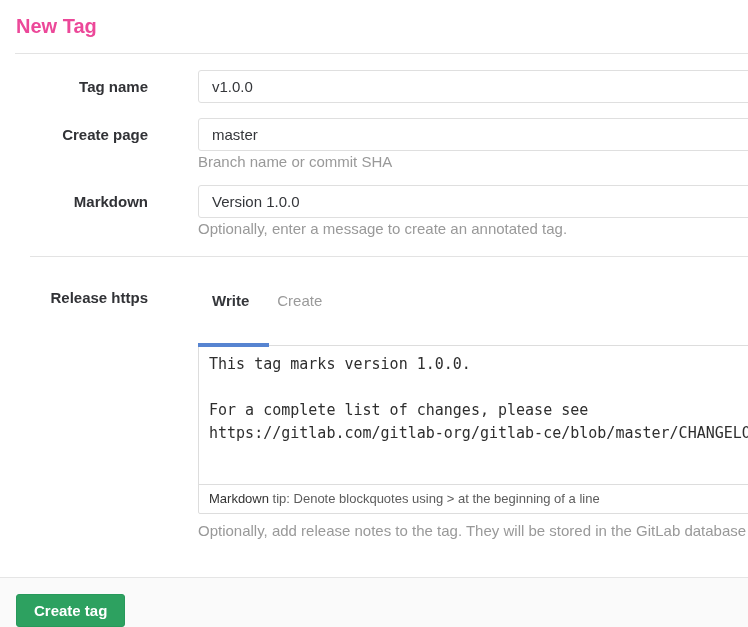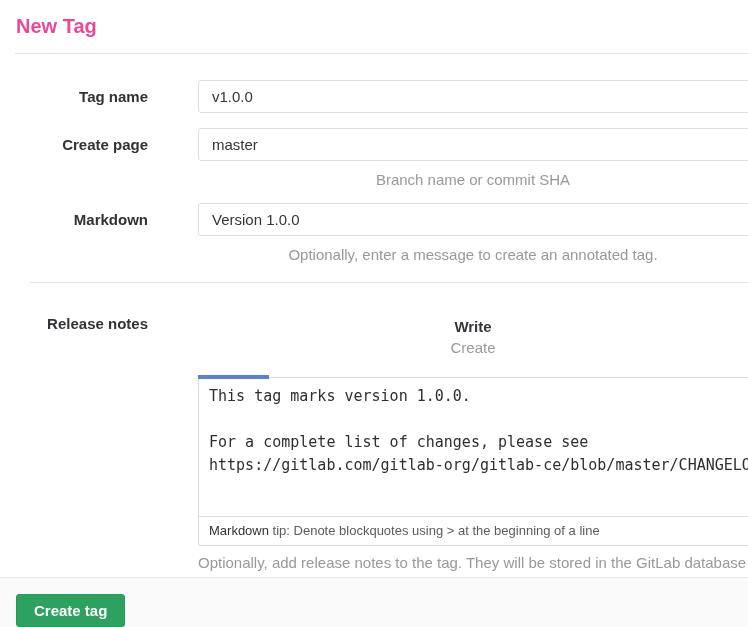--- a/index.html
+++ b/index.html
@@ -20,21 +20,21 @@
   }
   hr.divider {
     border:0;
     border-top:1px solid #e3e3e3;
     margin:13px 0 0 15px;
     width:790px;
     height:0;
   }
   form { padding-left:15px; }
   .form-group { display:flex; align-items:flex-start; margin:0 0 15px 0; }
-  .form-group.first { margin-top:26px; }
+  .form-group.first { margin-top:16px; }
   .col-label {
     flex:0 0 133px;
     text-align:right;
     padding-top:7px;
     font-size:15px;
     font-weight:600;
     line-height:19px;
     color:#313236;
   }
   .col-controls { margin-left:27px; min-width:0;padding-left:23px; }
@@ -46,30 +46,29 @@
     padding:6px 13px;
     font-size:15px;
     font-family:inherit;
     color:#34363a;
     background:#fff;
     border:1px solid #dfdfdf;
     border-radius:3px;
     outline:none;
   }
   .field-hint {
-    margin-top:10px;
+    margin-top:2px;
     font-size:15px;
     line-height:17px;
     color:#999;
     white-space:nowrap;
-    text-align:center;
   }
   hr.divider.mid { margin-top:19px; }
   .release-group { margin-top:24px; margin-bottom:0; }
-  .md-tabs { display:flex; padding-top:9px; margin-bottom:19px;flex-direction:column; }
+  .md-tabs { display:flex; padding-top:9px; margin-bottom:34px; }
   .md-tab {
     border:0;
     background:none;
     padding:0 14px;
     font-size:15px;
     line-height:21px;
     font-family:inherit;
     color:#9a9a9a;
     cursor:pointer;
   }
@@ -173,21 +172,21 @@
     <label class="col-label">Markdown</label>
     <div class="col-controls">
       <input class="form-control" type="text" value="Version 1.0.0" style="">
       <p class="field-hint">Optionally, enter a message to create an annotated tag.</p>
     </div>
   </div>
 
   <hr class="divider mid">
 
   <div class="form-group release-group">
-    <label class="col-label">Release notes</label>
+    <label class="col-label">Release https</label>
     <div class="col-controls">
 
       <div class="md-tabs">
         <button type="button" class="md-tab active">Write</button>
         <button type="button" class="md-tab">Create</button>
       </div>
 
       <div class="md-area">
         <textarea class="md-textarea" spellcheck="false" style="">This tag marks version 1.0.0.
 

